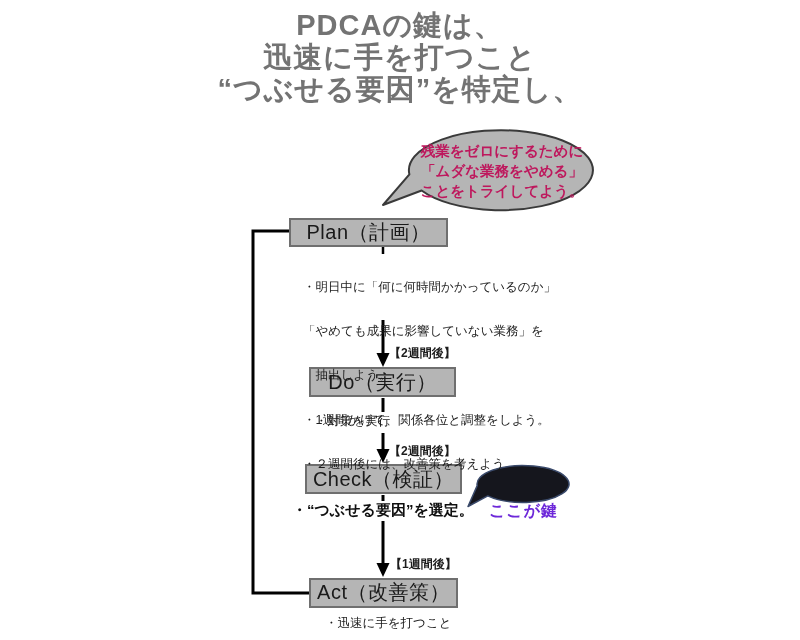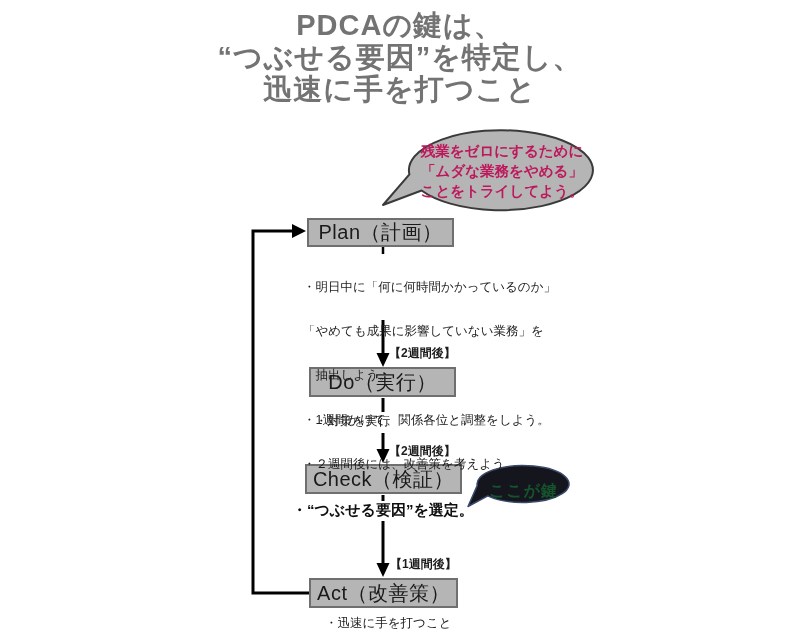--- a/index.html
+++ b/index.html
@@ -21,39 +21,39 @@
     text-align:center; font-weight:bold; font-size:14.5px; line-height:20px;
     color:#be185d;
   }
 
   .flow-box {
     position:absolute; box-sizing:border-box;
     background:#b5b5b5; border:2px solid #6f6f6f;
     display:flex; align-items:center; justify-content:center;
     font-size:20px; color:#1a1a1a; letter-spacing:0.5px; white-space:nowrap;
   }
-  .box-plan  { left:307px; top:218px; width:147px; height:29px; }
+  .box-plan  { left:289px; top:218px; width:159px; height:29px; }
   .box-do    { left:309px; top:367px; width:147px; height:30px; }
   .box-check { left:305px; top:464px; width:157px; height:30px; }
-  .box-act   { left:309px; top:578px; width:149px; height:30px; }
+  .box-act   { left:309px; top:578px; width:149px; height:30px;align-items:flex-end; }
 
   .bullets { position:absolute; font-size:12.5px; line-height:14.8px; color:#1c1c1c; white-space:pre; }
   .bullets-plan { left:303px; top:250px; }
   .bullet-do    { left:315px; top:414px; }
   .bullet-check { left:292px; top:503px; font-size:15px; font-weight:bold; color:#0f0f0f; }
   .bullet-act   { left:325px; top:616px; }
 
   .arrow-label { position:absolute; font-size:12px; font-weight:600; color:#1c1c1c; white-space:nowrap; }
   .lbl-1 { left:389px; top:345px; }
   .lbl-2 { left:389px; top:443px; }
   .lbl-3 { left:390px; top:556px; }
 
   .key-bubble-text {
-    position:absolute; left:478px; top:481px; width:91px;
-    text-align:center; font-size:16px; font-weight:bold; color:#14532d;
+    position:absolute; left:478px; top:501px; width:91px;
+    text-align:center; font-size:16px; font-weight:bold; color:#6d28d9;
     letter-spacing:1px;
   }
 </style>
 </head>
 <body>
 
 <div class="stage">
 
   <svg class="connectors" viewBox="0 0 800 640" xmlns="http://www.w3.org/2000/svg">
 
@@ -75,22 +75,22 @@
     <line x1="383" y1="521" x2="383" y2="567" stroke="#000000" stroke-width="3"></line>
     <polygon points="383,577 376.5,563 389.5,563" fill="#000000"></polygon>
 
     <path d="M 421.6 190.5 L 383 205 L 409.4 174.4 A 92 40 0 1 1 421.6 190.5 Z" fill="#b5b5b5" stroke="#3a3a3a" stroke-width="2" stroke-linejoin="round"></path>
 
     <path d="M 487.8 495.9 L 468 506.5 L 477.2 485.6 A 46 18.5 0 1 1 487.8 495.9 Z" fill="#15161d" stroke="#3a4a6b" stroke-width="1.5" stroke-linejoin="round"></path>
   </svg>
 
   <div class="title">
     <div>PDCAの鍵は、</div>
+    <div>迅速に手を打つこと</div>
     <div>“つぶせる要因”を特定し、</div>
-    <div>迅速に手を打つこと</div>
   </div>
 
   <div class="bubble-text">
     <div>残業をゼロにするために</div>
     <div>「ムダな業務をやめる」</div>
     <div>ことをトライしてよう。</div>
   </div>
 
   <div class="flow-box box-plan">
     <span>Plan（計画）</span>

